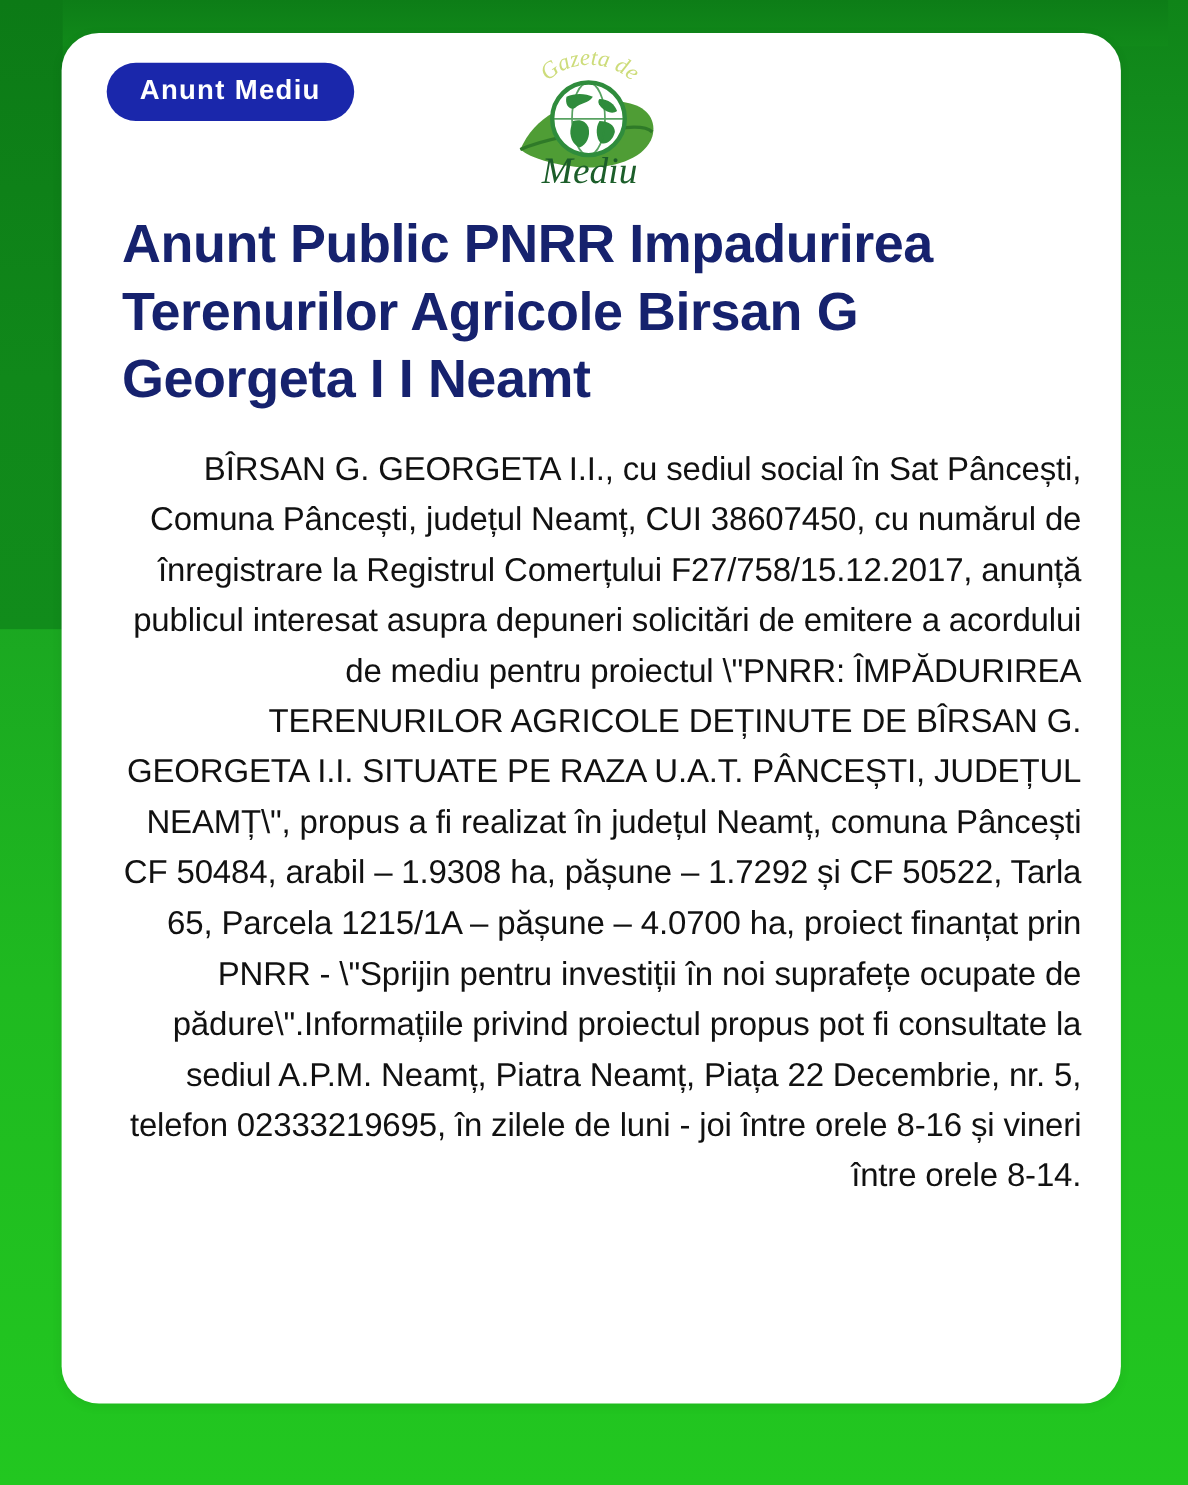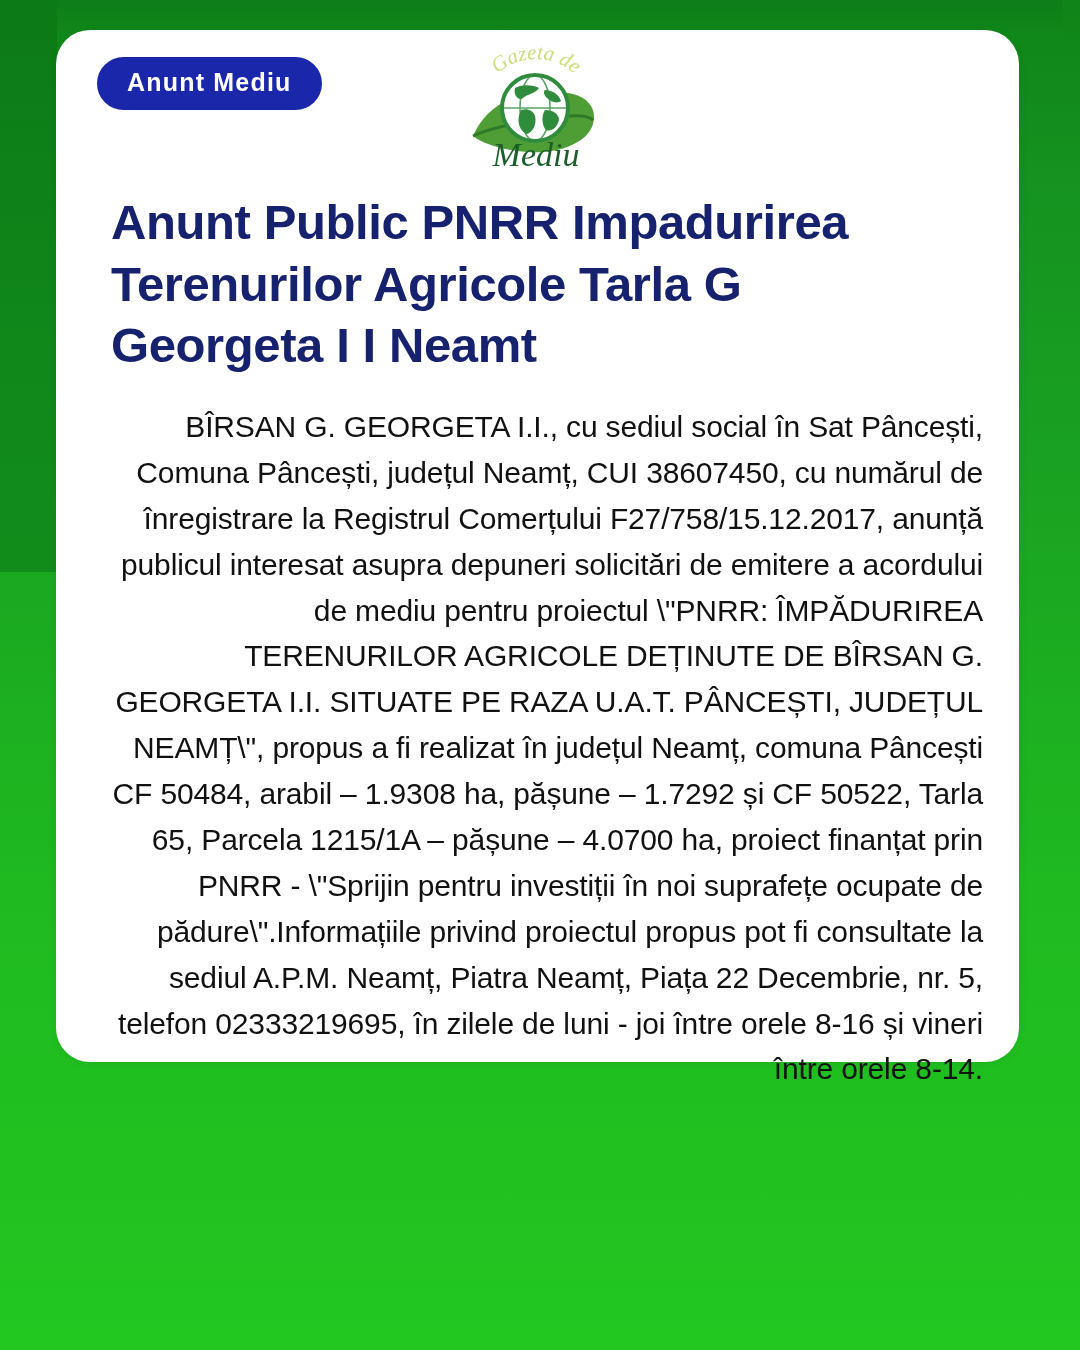--- a/index.html
+++ b/index.html
@@ -46,21 +46,21 @@
     height:42px;
     background:linear-gradient(180deg,#0d7d17 0%, #118a1a 100%);
   }
 
   
   #card {
     position:absolute;
     left:56px;
     top:30px;
     width:963px;
-    height:1032px;
+    height:1246px;
     background:#ffffff;
     border-radius:34px;
     box-shadow:0 2px 10px rgba(0,0,0,0.07);
     padding:0;
   }
 
   
   .header-row {
     position:relative;
     height:140px;
@@ -155,17 +155,17 @@
 
         <text font-family="'Liberation Serif', serif" font-size="21" font-style="italic" fill="#cddc7a">
           <textPath href="#arcTop" startOffset="50%" text-anchor="middle">Gazeta de</textPath>
         </text>
 
         <text x="75" y="126" text-anchor="middle" font-family="'Liberation Serif', serif" font-size="34" font-style="italic" fill="#1c5e2a">Mediu</text>
       </svg>
     </div>
   </div>
 
-  <h1 class="title">Anunt Public PNRR Impadurirea Terenurilor Agricole Tarla G Georgeta I I Neamt</h1>
+  <h1 class="title">Anunt Public PNRR Impadurirea Terenurilor Agricole Birsan G Georgeta I I Neamt</h1>
 
   <div class="body-text">BÎRSAN G. GEORGETA I.I., cu sediul social în Sat Pâncești, Comuna Pâncești, județul Neamț, CUI 38607450, cu numărul de înregistrare la Registrul Comerțului F27/758/15.12.2017, anunță publicul interesat asupra depuneri solicitări de emitere a acordului de mediu pentru proiectul \"PNRR: ÎMPĂDURIREA TERENURILOR AGRICOLE DEȚINUTE DE BÎRSAN G. GEORGETA I.I. SITUATE PE RAZA U.A.T. PÂNCEȘTI, JUDEȚUL NEAMȚ\", propus a fi realizat în județul Neamț, comuna Pâncești CF 50484, arabil – 1.9308 ha, pășune – 1.7292 și CF 50522, Tarla 65, Parcela 1215/1A – pășune – 4.0700 ha, proiect finanțat prin PNRR - \"Sprijin pentru investiții în noi suprafețe ocupate de pădure\".Informațiile privind proiectul propus pot fi consultate la sediul A.P.M. Neamț, Piatra Neamț, Piața 22 Decembrie, nr. 5, telefon 02333219695, în zilele de luni - joi între orele 8-16 și vineri între orele 8-14.</div>
 
 </div>
 
 </body></html>

